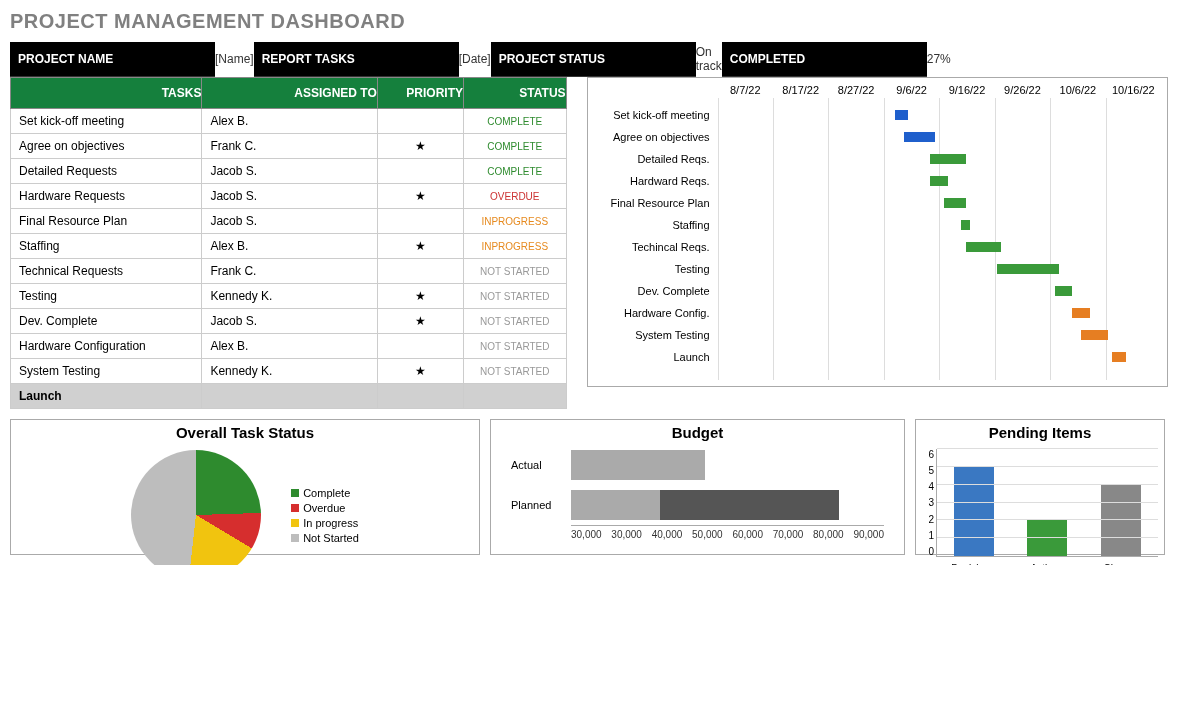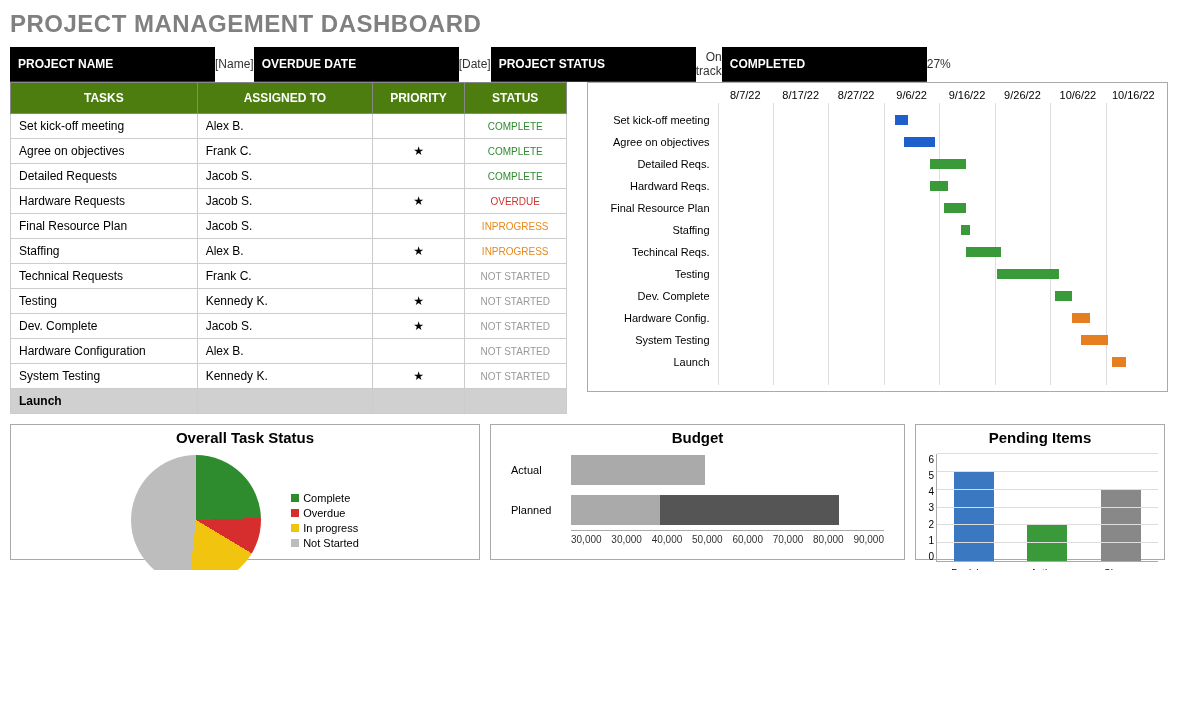--- a/index.html
+++ b/index.html
@@ -1,27 +1,27 @@
 <!DOCTYPE html>
 <html><head>
 <meta charset="utf-8">
 <style>
   * { box-sizing: border-box; margin: 0; padding: 0; }
   body { font-family: Arial, sans-serif; font-size: 12px; background: #fff; color: #000; width: 1178px; padding: 10px; }
-  .title { font-family: "Arial Black", Arial, sans-serif; font-size: 24px; font-weight: 900; color: #808080; letter-spacing: 0.5px; margin-bottom: 8px; }
+  .title { font-family: "Arial Black", Arial, sans-serif; font-size: 20px; font-weight: 900; color: #808080; letter-spacing: 0.5px; margin-bottom: 8px; }
 
   .info-section { display: flex; flex-direction: row; width: 500px; }
   .info-row { display: flex; align-items: center; height: 36px; }
   .info-label { width: 205px; background: #000; color: #fff; font-weight: bold; font-size: 12px; padding: 10px 8px; border-bottom: 1px solid #333; }
-  .info-value { flex: 1; text-align: right; color: #333; font-size: 12px; }
+  .info-value { flex: 1; text-align: left; color: #333; font-size: 12px; }
 
   .mid-row { display: flex; gap: 20px; margin-top: 0px; }
 
   .task-table { border-collapse: collapse; width: 590px; }
-  .task-table th { background: #4d7c0f; color: #fff; text-align: center; padding: 8px 17px; font-size: 12px; border: 1px solid #888; }
+  .task-table th { background: #15803d; color: #fff; text-align: right; padding: 8px 0; font-size: 12px; border: 1px solid #888; }
   .task-table td { padding: 5px 8px; border: 1px solid #ccc; font-size: 12px; }
   .task-table td.pri { text-align: center; }
   .task-table td.status { text-align: center; font-size: 10px; }
   .task-table tr.launch td { background: #d0d0d0; font-weight: bold; }
   .st-complete { color: #2e8b2e; }
   .st-overdue { color: #cc3333; }
   .st-inprogress { color: #e68a1f; }
   .st-notstarted { color: #999; }
 
   .gantt-box { border: 1px solid #aaa; width: 616px; height: 310px; position: relative; padding: 6px 6px 6px 0; }
@@ -74,21 +74,21 @@
 <body>
 
 <div class="title">PROJECT MANAGEMENT DASHBOARD</div>
 
 <div class="info-section">
   <div class="info-row">
     <div class="info-label">PROJECT NAME</div>
     <div class="info-value">[Name]</div>
   </div>
   <div class="info-row">
-    <div class="info-label">OVERDUE DATE</div>
+    <div class="info-label">REPORT TASKS</div>
     <div class="info-value">[Date]</div>
   </div>
   <div class="info-row">
     <div class="info-label">PROJECT STATUS</div>
     <div class="info-value">On track</div>
   </div>
   <div class="info-row">
     <div class="info-label">COMPLETED</div>
     <div class="info-value">27%</div>
   </div>

